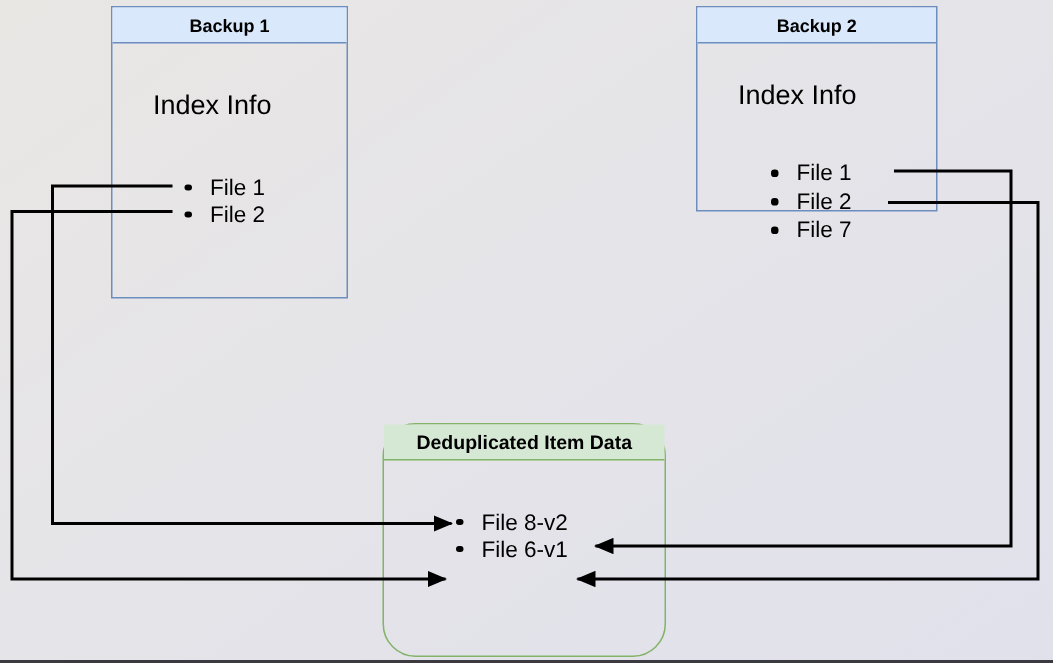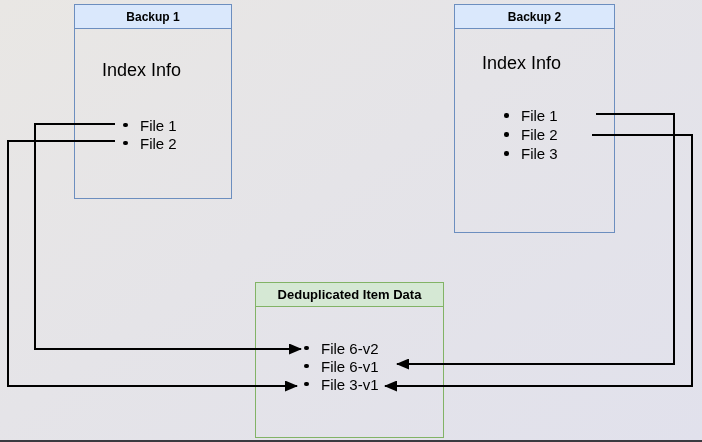--- a/index.html
+++ b/index.html
@@ -11,30 +11,30 @@
     background: linear-gradient(145deg, #e9e7e4 0%, #e5e4e8 45%, #e1e1ec 100%);
     font-family: "Liberation Sans", sans-serif;
     color: #000;
   }
   .bottom-edge {
     position: absolute; left: 0; right: 0; bottom: 0; height: 2px;
     background: #3a3a40;
   }
   .box { position: absolute; border: 1.5px solid; background: transparent; box-sizing: border-box; }
   .box.blue  { border-color: #6c8ebf; }
-  .box.green { border-color: #82b366; }
+  .box.green { border-color: #82b366; border-radius: 22px; }
   .box-header {
     height: 23px; display: flex; align-items: center; justify-content: center;
     font-weight: bold; font-size: 12px;
   }
   .blue  .box-header { background: #dae8fc; border-bottom: 1.5px solid #6c8ebf; }
   .green .box-header { background: #d5e8d4; border-bottom: 1.5px solid #82b366; font-size: 13px; }
 
   .backup1 { left: 74px;  top: 4px;   width: 158px; height: 195px; }
-  .backup2 { left: 454px; top: 4px;   width: 161px; height: 229px; }
+  .backup2 { left: 464px; top: 4px;   width: 161px; height: 137px; }
   .dedup   { left: 255px; top: 282px; width: 189px; height: 156px; }
 
   .index-label { position: absolute; font-size: 18px; line-height: 18px; }
   .backup1 .index-label { left: 27px; top: 56px; }
   .backup2 .index-label { left: 27px; top: 49px; }
 
   .list { position: absolute; }
   .li { display: flex; align-items: center; font-size: 15px; white-space: nowrap; }
   .dot { width: 4.5px; height: 4.5px; border-radius: 50%; background: #000; margin-right: 12.5px; flex: 0 0 auto; }
   .b1-list { left: 48px; top: 111px; } .b1-list .li { height: 18px; }
@@ -71,39 +71,35 @@
       <div class="li">
         <span class="dot"></span>
         <span>File 1</span>
       </div>
       <div class="li">
         <span class="dot"></span>
         <span>File 2</span>
       </div>
       <div class="li">
         <span class="dot"></span>
-        <span>File 3</span>
+        <span>File 7</span>
       </div>
     </div>
   </div>
 
   <div class="box green dedup">
     <div class="box-header">Deduplicated Item Data</div>
     <div class="list dd-list">
       <div class="li">
         <span class="dot"></span>
-        <span>File 6-v2</span>
+        <span>File 8-v2</span>
       </div>
       <div class="li">
         <span class="dot"></span>
         <span>File 6-v1</span>
-      </div>
-      <div class="li">
-        <span class="dot"></span>
-        <span>File 3-v1</span>
       </div>
     </div>
   </div>
 
   <svg class="arrows" viewBox="0 0 702 442">
     <defs>
       <marker id="arrowhead" markerUnits="userSpaceOnUse" markerWidth="13" markerHeight="11" refX="12" refY="5.5" orient="auto">
         <path d="M0,0 L13,5.5 L0,11 Z" fill="#000"></path>
       </marker>
     </defs>

